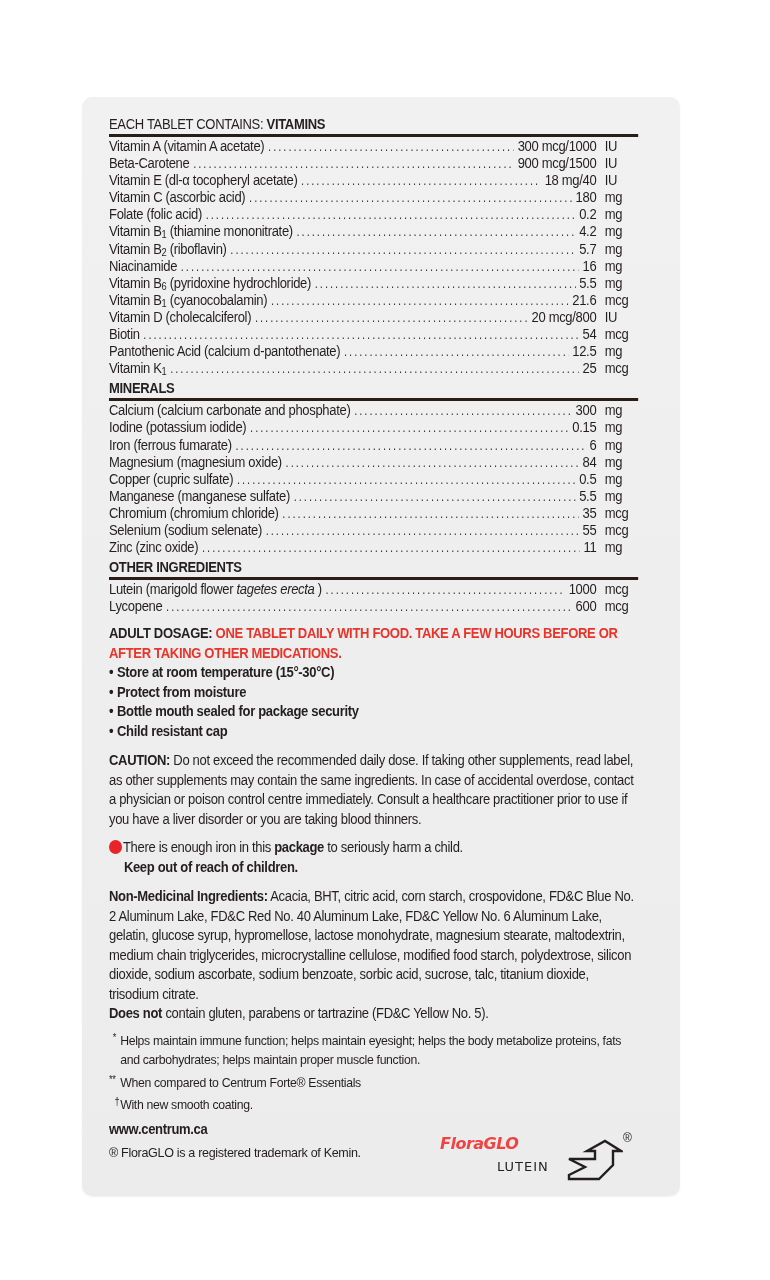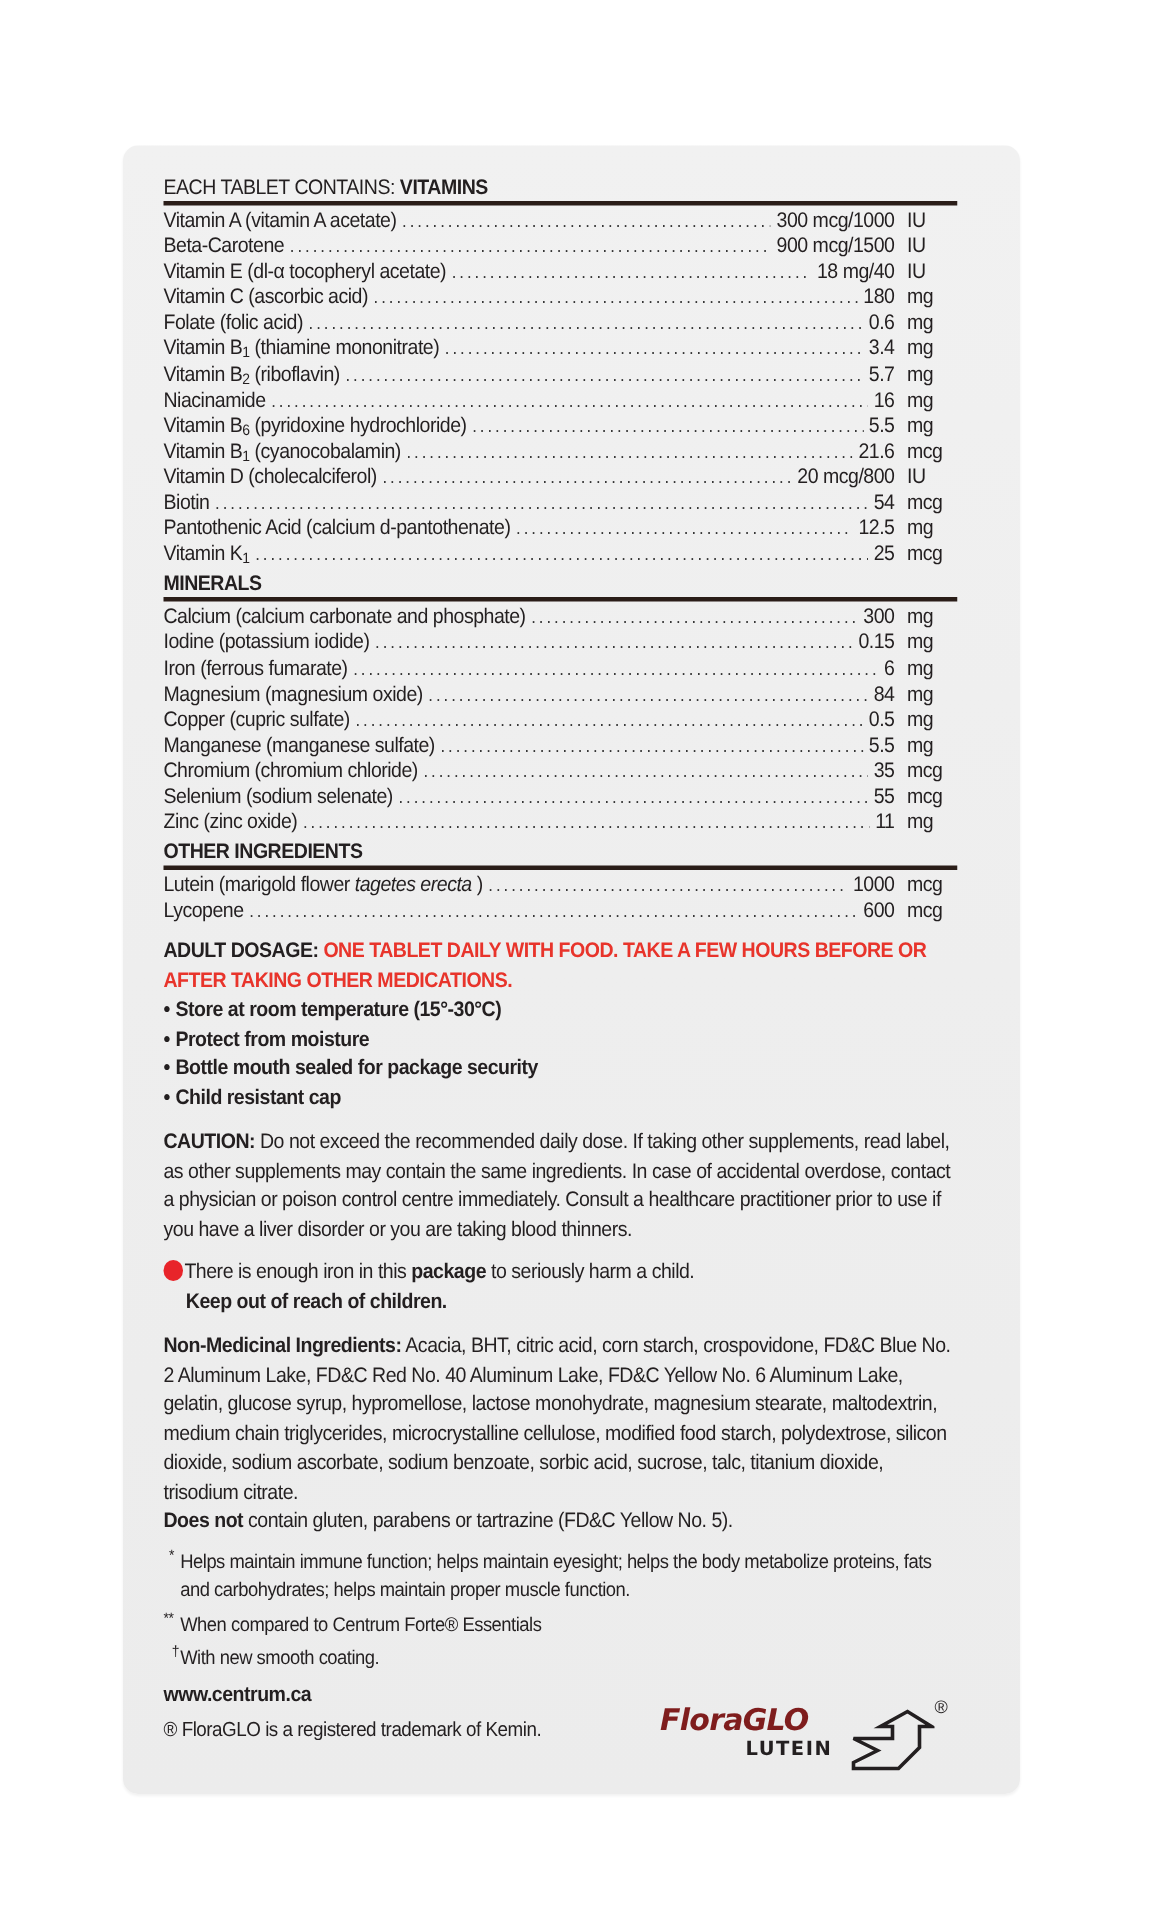--- a/index.html
+++ b/index.html
@@ -68,25 +68,25 @@
   .fn-3 .mark { padding-left: 6px; width: 6px; }
   .fn .txt { flex: 1; }
   .fn + .fn { margin-top: 3px; }
   .url { margin-top: 6px; font-weight: bold; font-size: 14px; }
   .tm { margin-top: 8px; font-size: 13.5px; }
   .logo {
     position: absolute; left: 440px; top: 1134px; width: 200px; height: 50px;
   }
   .logo .flora {
     position: absolute; left: 0; top: 0; font-weight: bold; font-style: italic;
-    font-size: 20px; letter-spacing: -0.5px; color: #7f1d1d;
+    font-size: 16px; letter-spacing: -0.5px; color: #ef4444;
     font-family: "DejaVu Sans", sans-serif;
   }
   .logo .lutein {
-    position: absolute; left: 57px; top: 25px; font-weight: bold; font-size: 13px;
+    position: absolute; left: 57px; top: 25px; font-weight: normal; font-size: 13px;
     letter-spacing: 1px; font-family: "DejaVu Sans", sans-serif;
   }
   .logo .reg { position: absolute; left: 183px; top: -3px; font-size: 12px; }
   .logo svg { position: absolute; left: 125px; top: 5px; }
 </style>
 </head>
 <body>
 
 <div class="card"></div>
 
@@ -114,27 +114,27 @@
       </div>
       <div class="row">
         <span class="name"><span>Vitamin C (ascorbic acid)</span></span>
         <span class="dots"></span>
         <span class="amt">180</span>
         <span class="unit">mg</span>
       </div>
       <div class="row">
         <span class="name"><span>Folate (folic acid)</span></span>
         <span class="dots"></span>
-        <span class="amt">0.6</span>
+        <span class="amt">0.2</span>
         <span class="unit">mg</span>
       </div>
       <div class="row">
         <span class="name"><span>Vitamin B</span><sub>1</sub><span> (thiamine mononitrate)</span></span>
         <span class="dots"></span>
-        <span class="amt">3.4</span>
+        <span class="amt">4.2</span>
         <span class="unit">mg</span>
       </div>
       <div class="row">
         <span class="name"><span>Vitamin B</span><sub>2</sub><span> (riboflavin)</span></span>
         <span class="dots"></span>
         <span class="amt">5.7</span>
         <span class="unit">mg</span>
       </div>
       <div class="row">
         <span class="name"><span>Niacinamide</span></span>

